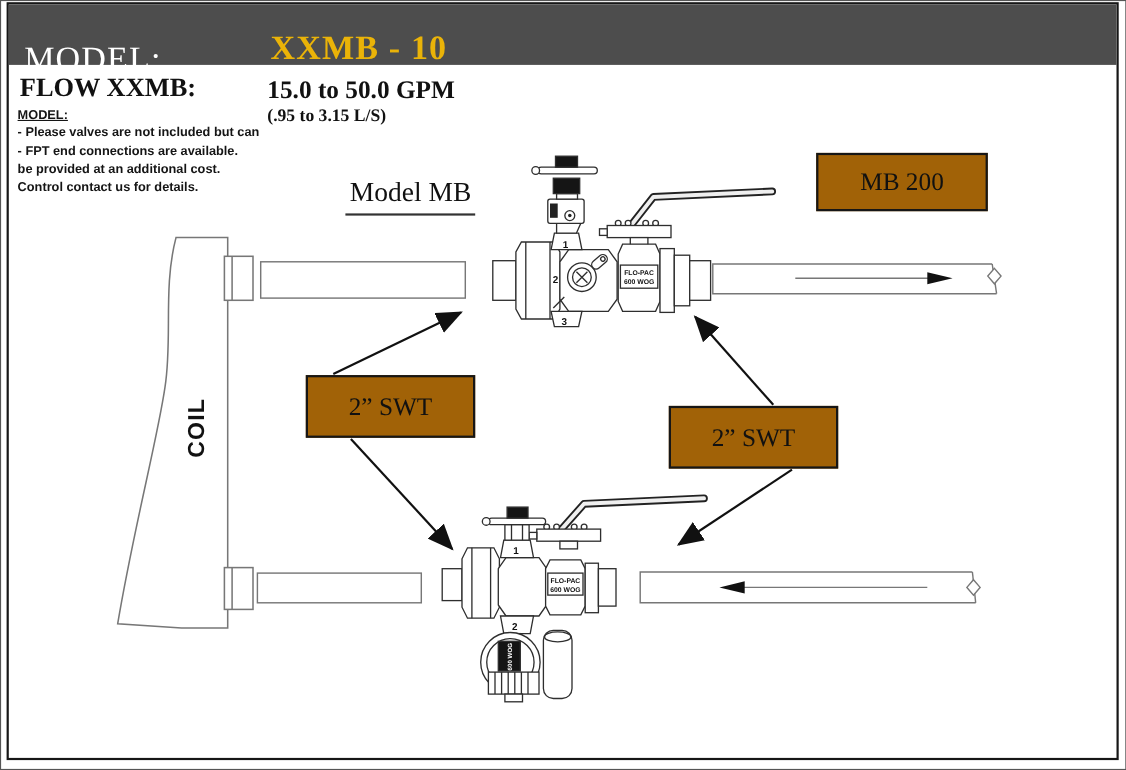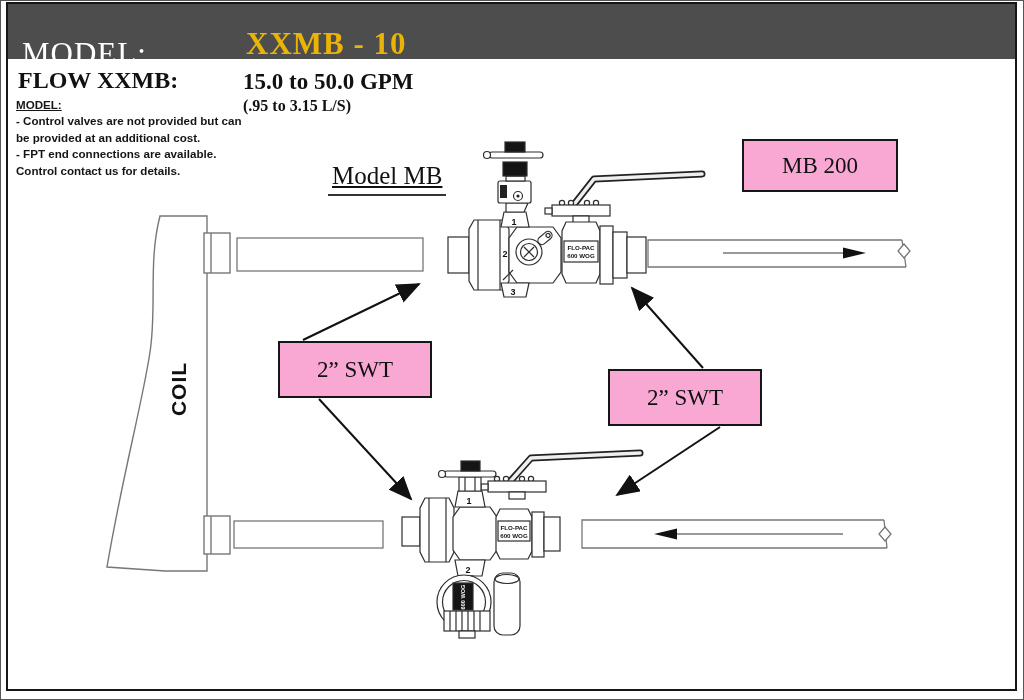--- a/index.html
+++ b/index.html
@@ -15,27 +15,27 @@
   #flow-label{position:absolute;left:18px;top:67px;font-size:24px;font-weight:bold;}
   #flow-gpm{position:absolute;left:243px;top:69px;font-size:23px;font-weight:bold;}
   #flow-lps{position:absolute;left:243px;top:97px;font-size:16px;font-weight:bold;}
   
   #note{position:absolute;left:16px;top:97px;width:226px;font-family:"Liberation Sans",sans-serif;
         font-size:11.6px;font-weight:bold;line-height:16.4px;color:#151515;}
   #note .note-title{text-decoration:underline;}
   
   #diagram-svg{position:absolute;left:0;top:0;width:1024px;height:700px;}
   
-  .label-box{position:absolute;background:#f9a8d4;border:2.5px solid #161616;display:flex;align-items:center;justify-content:center;
+  .label-box{position:absolute;background:#a16207;border:2.5px solid #161616;display:flex;align-items:center;justify-content:center;
              font-size:23px;color:#111;}
   #mb200-box{left:742px;top:139px;width:152px;height:49px;}
   #swt-left-box{left:278px;top:341px;width:150px;height:53px;}
   #swt-right-box{left:608px;top:369px;width:150px;height:53px;}
   .model-label-under{position:absolute;font-size:25px;color:#111;border-bottom:2px solid #333;padding:0 4px 4px 4px;}
-  #model-mb-label{left:328px;top:162px;text-decoration:underline;}
+  #model-mb-label{left:314px;top:162px;}
   #model-sb-label{left:550px;top:585px;}
   #coil-label{position:absolute;left:143px;top:373px;width:72px;height:32px;display:flex;align-items:center;justify-content:center;
               transform:rotate(-90deg);font-family:"Liberation Sans",sans-serif;font-weight:bold;font-size:21px;letter-spacing:1px;color:#111;}
 </style>
 </head>
 <body>
 
 <div id="page">
   <div id="outer-frame"></div>
   <div id="inner-frame"></div>
@@ -44,23 +44,23 @@
     <span class="model-label">MODEL:</span>
     <span class="model-value">XXMB - 10</span>
   </div>
 
   <div id="flow-label">FLOW XXMB:</div>
   <div id="flow-gpm">15.0 to 50.0 GPM</div>
   <div id="flow-lps">(.95 to 3.15 L/S)</div>
 
   <div id="note">
     <div class="note-title">MODEL:</div>
-    <div>- Control valves are not provided but can</div>
+    <div>- Please valves are not included but can</div>
+    <div>- FPT end connections are available.</div>
     <div>be provided at an additional cost.</div>
-    <div>- FPT end connections are available.</div>
     <div>Control contact us for details.</div>
   </div>
 
   <svg id="diagram-svg" viewBox="0 0 1024 700" xmlns="http://www.w3.org/2000/svg">
     <defs>
       <marker id="ah" markerWidth="13" markerHeight="10" refX="11" refY="5" orient="auto">
         <path d="M0,0 L12,5 L0,10 Z" fill="#111"></path>
       </marker>
     </defs>
 

